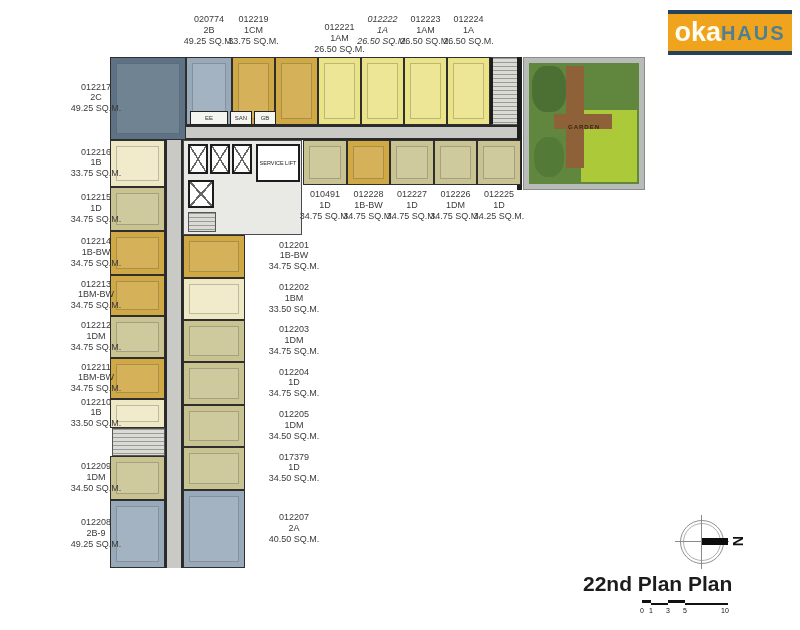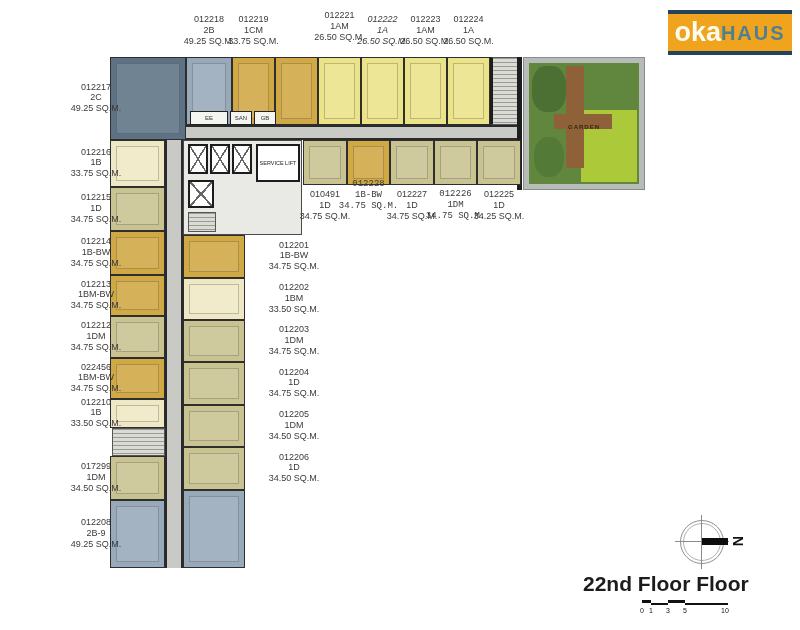--- a/index.html
+++ b/index.html
@@ -94,92 +94,93 @@
   <div class="garden" style="left:523px;top:57px;width:122px;height:133px;">
     <div class="green"></div>
     <div class="lawn"></div>
     <div class="bush1"></div>
     <div class="bush2"></div>
     <div class="deck-v"></div>
     <div class="deck-h"></div>
     <div class="glabel">GARDEN</div>
   </div>
 <div class="unit" style="left: 186px; top: 57px; width: 46px; height: 68px; background: var(--blue_gray);"></div>
-    <div class="lbl" style="left: 167px; top: 14px; width: 84px;"><span>012218</span><br><span>2B</span><br><span>49.25 SQ.M.</span></div>
+    <div class="lbl" style="left: 167px; top: 14px; width: 84px;"><span>020774</span><br><span>2B</span><br><span>49.25 SQ.M.</span></div>
     <div class="unit" style="left: 232px; top: 57px; width: 43px; height: 68px; background: var(--mustard);"></div>
     <div class="lbl" style="left: 211.5px; top: 14px; width: 84px;"><span>012219</span><br><span>1CM</span><br><span>33.75 SQ.M.</span></div>
     <div class="unit" style="left: 275px; top: 57px; width: 43px; height: 68px; background: var(--mustard);"></div>
     <div class="unit" style="left: 318px; top: 57px; width: 43px; height: 68px; background: var(--pale_yellow);"></div>
-    <div class="lbl" style="left: 297.5px; top: 10px; width: 84px;"><span>012221</span><br><span>1AM</span><br><span>26.50 SQ.M.</span></div>
+    <div class="lbl" style="left: 297.5px; top: 22px; width: 84px;"><span>012221</span><br><span>1AM</span><br><span>26.50 SQ.M.</span></div>
     <div class="unit" style="left: 361px; top: 57px; width: 43px; height: 68px; background: var(--pale_yellow);"></div>
     <div class="lbl" style="left: 340.5px; top: 14px; width: 84px; font-style: italic;"><span>012222</span><br><span>1A</span><br><span>26.50 SQ.M.</span></div>
     <div class="unit" style="left: 404px; top: 57px; width: 43px; height: 68px; background: var(--pale_yellow);"></div>
     <div class="lbl" style="left: 383.5px; top: 14px; width: 84px;"><span>012223</span><br><span>1AM</span><br><span>26.50 SQ.M.</span></div>
     <div class="unit" style="left: 447px; top: 57px; width: 43px; height: 68px; background: var(--pale_yellow);"></div>
     <div class="lbl" style="left: 426.5px; top: 14px; width: 84px;"><span>012224</span><br><span>1A</span><br><span>26.50 SQ.M.</span></div>
     <div class="unit" style="left: 303px; top: 140px; width: 44px; height: 45px; background: var(--khaki);"></div>
     <div class="lbl" style="left: 283px; top: 189px; width: 84px;"><span>010491</span><br><span>1D</span><br><span>34.75 SQ.M.</span></div>
     <div class="unit" style="left: 347px; top: 140px; width: 43px; height: 45px; background: var(--mustard);"></div>
-    <div class="lbl" style="left: 326.5px; top: 179px; width: 84px; font-family: Liberation Mono, monospace;"><span>012228</span><br><span>1B-BW</span><br><span>34.75 SQ.M.</span></div>
+    <div class="lbl" style="left: 326.5px; top: 189px; width: 84px;"><span>012228</span><br><span>1B-BW</span><br><span>34.75 SQ.M.</span></div>
     <div class="unit" style="left: 390px; top: 140px; width: 44px; height: 45px; background: var(--khaki);"></div>
     <div class="lbl" style="left: 370px; top: 189px; width: 84px;"><span>012227</span><br><span>1D</span><br><span>34.75 SQ.M.</span></div>
     <div class="unit" style="left: 434px; top: 140px; width: 43px; height: 45px; background: var(--khaki);"></div>
-    <div class="lbl" style="left: 413.5px; top: 189px; width: 84px; font-family: Liberation Mono, monospace;"><span>012226</span><br><span>1DM</span><br><span>34.75 SQ.M.</span></div>
+    <div class="lbl" style="left: 413.5px; top: 189px; width: 84px;"><span>012226</span><br><span>1DM</span><br><span>34.75 SQ.M.</span></div>
     <div class="unit" style="left: 477px; top: 140px; width: 44px; height: 45px; background: var(--khaki);"></div>
     <div class="lbl" style="left: 457px; top: 189px; width: 84px;"><span>012225</span><br><span>1D</span><br><span>34.25 SQ.M.</span></div>
     <div class="unit" style="left: 110px; top: 57px; width: 76px; height: 83px; background: var(--dark_blue);"></div>
     <div class="lbl" style="left: 44px; top: 81.5px; width: 104px;"><span>012217</span><br><span>2C</span><br><span>49.25 SQ.M.</span></div>
     <div class="unit" style="left: 110px; top: 140px; width: 55px; height: 47px; background: var(--cream);"></div>
     <div class="lbl" style="left: 44px; top: 146.5px; width: 104px;"><span>012216</span><br><span>1B</span><br><span>33.75 SQ.M.</span></div>
     <div class="unit" style="left: 110px; top: 187px; width: 55px; height: 44px; background: var(--khaki);"></div>
     <div class="lbl" style="left: 44px; top: 192px; width: 104px;"><span>012215</span><br><span>1D</span><br><span>34.75 SQ.M.</span></div>
     <div class="unit" style="left: 110px; top: 231px; width: 55px; height: 44px; background: var(--mustard);"></div>
     <div class="lbl" style="left: 44px; top: 236px; width: 104px;"><span>012214</span><br><span>1B-BW</span><br><span>34.75 SQ.M.</span></div>
     <div class="unit" style="left: 110px; top: 275px; width: 55px; height: 41px; background: var(--mustard);"></div>
     <div class="lbl" style="left: 44px; top: 278.5px; width: 104px;"><span>012213</span><br><span>1BM-BW</span><br><span>34.75 SQ.M.</span></div>
     <div class="unit" style="left: 110px; top: 316px; width: 55px; height: 42px; background: var(--khaki);"></div>
     <div class="lbl" style="left: 44px; top: 320px; width: 104px;"><span>012212</span><br><span>1DM</span><br><span>34.75 SQ.M.</span></div>
     <div class="unit" style="left: 110px; top: 358px; width: 55px; height: 41px; background: var(--mustard);"></div>
-    <div class="lbl" style="left: 44px; top: 361.5px; width: 104px;"><span>022456</span><br><span>1BM-BW</span><br><span>34.75 SQ.M.</span></div>
+    <div class="lbl" style="left: 44px; top: 361.5px; width: 104px;"><span>012211</span><br><span>1BM-BW</span><br><span>34.75 SQ.M.</span></div>
     <div class="unit" style="left: 110px; top: 399px; width: 55px; height: 29px; background: var(--cream);"></div>
     <div class="lbl" style="left: 44px; top: 396.5px; width: 104px;"><span>012210</span><br><span>1B</span><br><span>33.50 SQ.M.</span></div>
     <div class="unit" style="left: 110px; top: 456px; width: 55px; height: 44px; background: var(--khaki);"></div>
-    <div class="lbl" style="left: 44px; top: 461px; width: 104px;"><span>017299</span><br><span>1DM</span><br><span>34.50 SQ.M.</span></div>
+    <div class="lbl" style="left: 44px; top: 461px; width: 104px;"><span>012209</span><br><span>1DM</span><br><span>34.50 SQ.M.</span></div>
     <div class="unit" style="left: 110px; top: 500px; width: 55px; height: 68px; background: var(--blue_gray);"></div>
     <div class="lbl" style="left: 44px; top: 517px; width: 104px;"><span>012208</span><br><span>2B-9</span><br><span>49.25 SQ.M.</span></div>
     <div class="unit" style="left: 183px; top: 235px; width: 62px; height: 43px; background: var(--mustard);"></div>
     <div class="lbl" style="left: 250px; top: 239.5px; width: 88px;"><span>012201</span><br><span>1B-BW</span><br><span>34.75 SQ.M.</span></div>
     <div class="unit" style="left: 183px; top: 278px; width: 62px; height: 42px; background: var(--cream);"></div>
     <div class="lbl" style="left: 250px; top: 282px; width: 88px;"><span>012202</span><br><span>1BM</span><br><span>33.50 SQ.M.</span></div>
     <div class="unit" style="left: 183px; top: 320px; width: 62px; height: 42px; background: var(--khaki);"></div>
     <div class="lbl" style="left: 250px; top: 324px; width: 88px;"><span>012203</span><br><span>1DM</span><br><span>34.75 SQ.M.</span></div>
     <div class="unit" style="left: 183px; top: 362px; width: 62px; height: 43px; background: var(--khaki);"></div>
     <div class="lbl" style="left: 250px; top: 366.5px; width: 88px;"><span>012204</span><br><span>1D</span><br><span>34.75 SQ.M.</span></div>
     <div class="unit" style="left: 183px; top: 405px; width: 62px; height: 42px; background: var(--khaki);"></div>
     <div class="lbl" style="left: 250px; top: 409px; width: 88px;"><span>012205</span><br><span>1DM</span><br><span>34.50 SQ.M.</span></div>
     <div class="unit" style="left: 183px; top: 447px; width: 62px; height: 43px; background: var(--khaki);"></div>
-    <div class="lbl" style="left: 250px; top: 451.5px; width: 88px;"><span>012206</span><br><span>1D</span><br><span>34.50 SQ.M.</span></div>
+    <div class="lbl" style="left: 250px; top: 451.5px; width: 88px;"><span>017379</span><br><span>1D</span><br><span>34.50 SQ.M.</span></div>
     <div class="unit" style="left: 183px; top: 490px; width: 62px; height: 78px; background: var(--blue_gray);"></div>
+    <div class="lbl" style="left: 250px; top: 512px; width: 88px;"><span>012207</span><br><span>2A</span><br><span>40.50 SQ.M.</span></div>
   </div>
 
 <div class="logo">
   <span class="brand">oka</span>
   <span class="brand2">HAUS</span>
 </div>
 
 <div class="compass">
   <div class="ring1"></div>
   <div class="ring2"></div>
   <div class="cx"></div>
   <div class="cy"></div>
   <div class="bar"></div>
   <span class="nletter">N</span>
 </div>
 
-<div class="plan-title">22nd Floor Floor</div>
+<div class="plan-title">22nd Plan Plan</div>
 
 <div class="scalebar">
   <div class="seg" style="left:0;top:0;width:9px;height:3px;"></div>
   <div class="seg" style="left:9px;top:3px;width:17px;height:2px;"></div>
   <div class="seg" style="left:26px;top:0;width:17px;height:3px;"></div>
   <div class="seg" style="left:43px;top:3px;width:43px;height:2px;"></div>
   <span class="tick" style="left:-2px;">0</span>
   <span class="tick" style="left:7px;">1</span>
   <span class="tick" style="left:24px;">3</span>
   <span class="tick" style="left:41px;">5</span>

